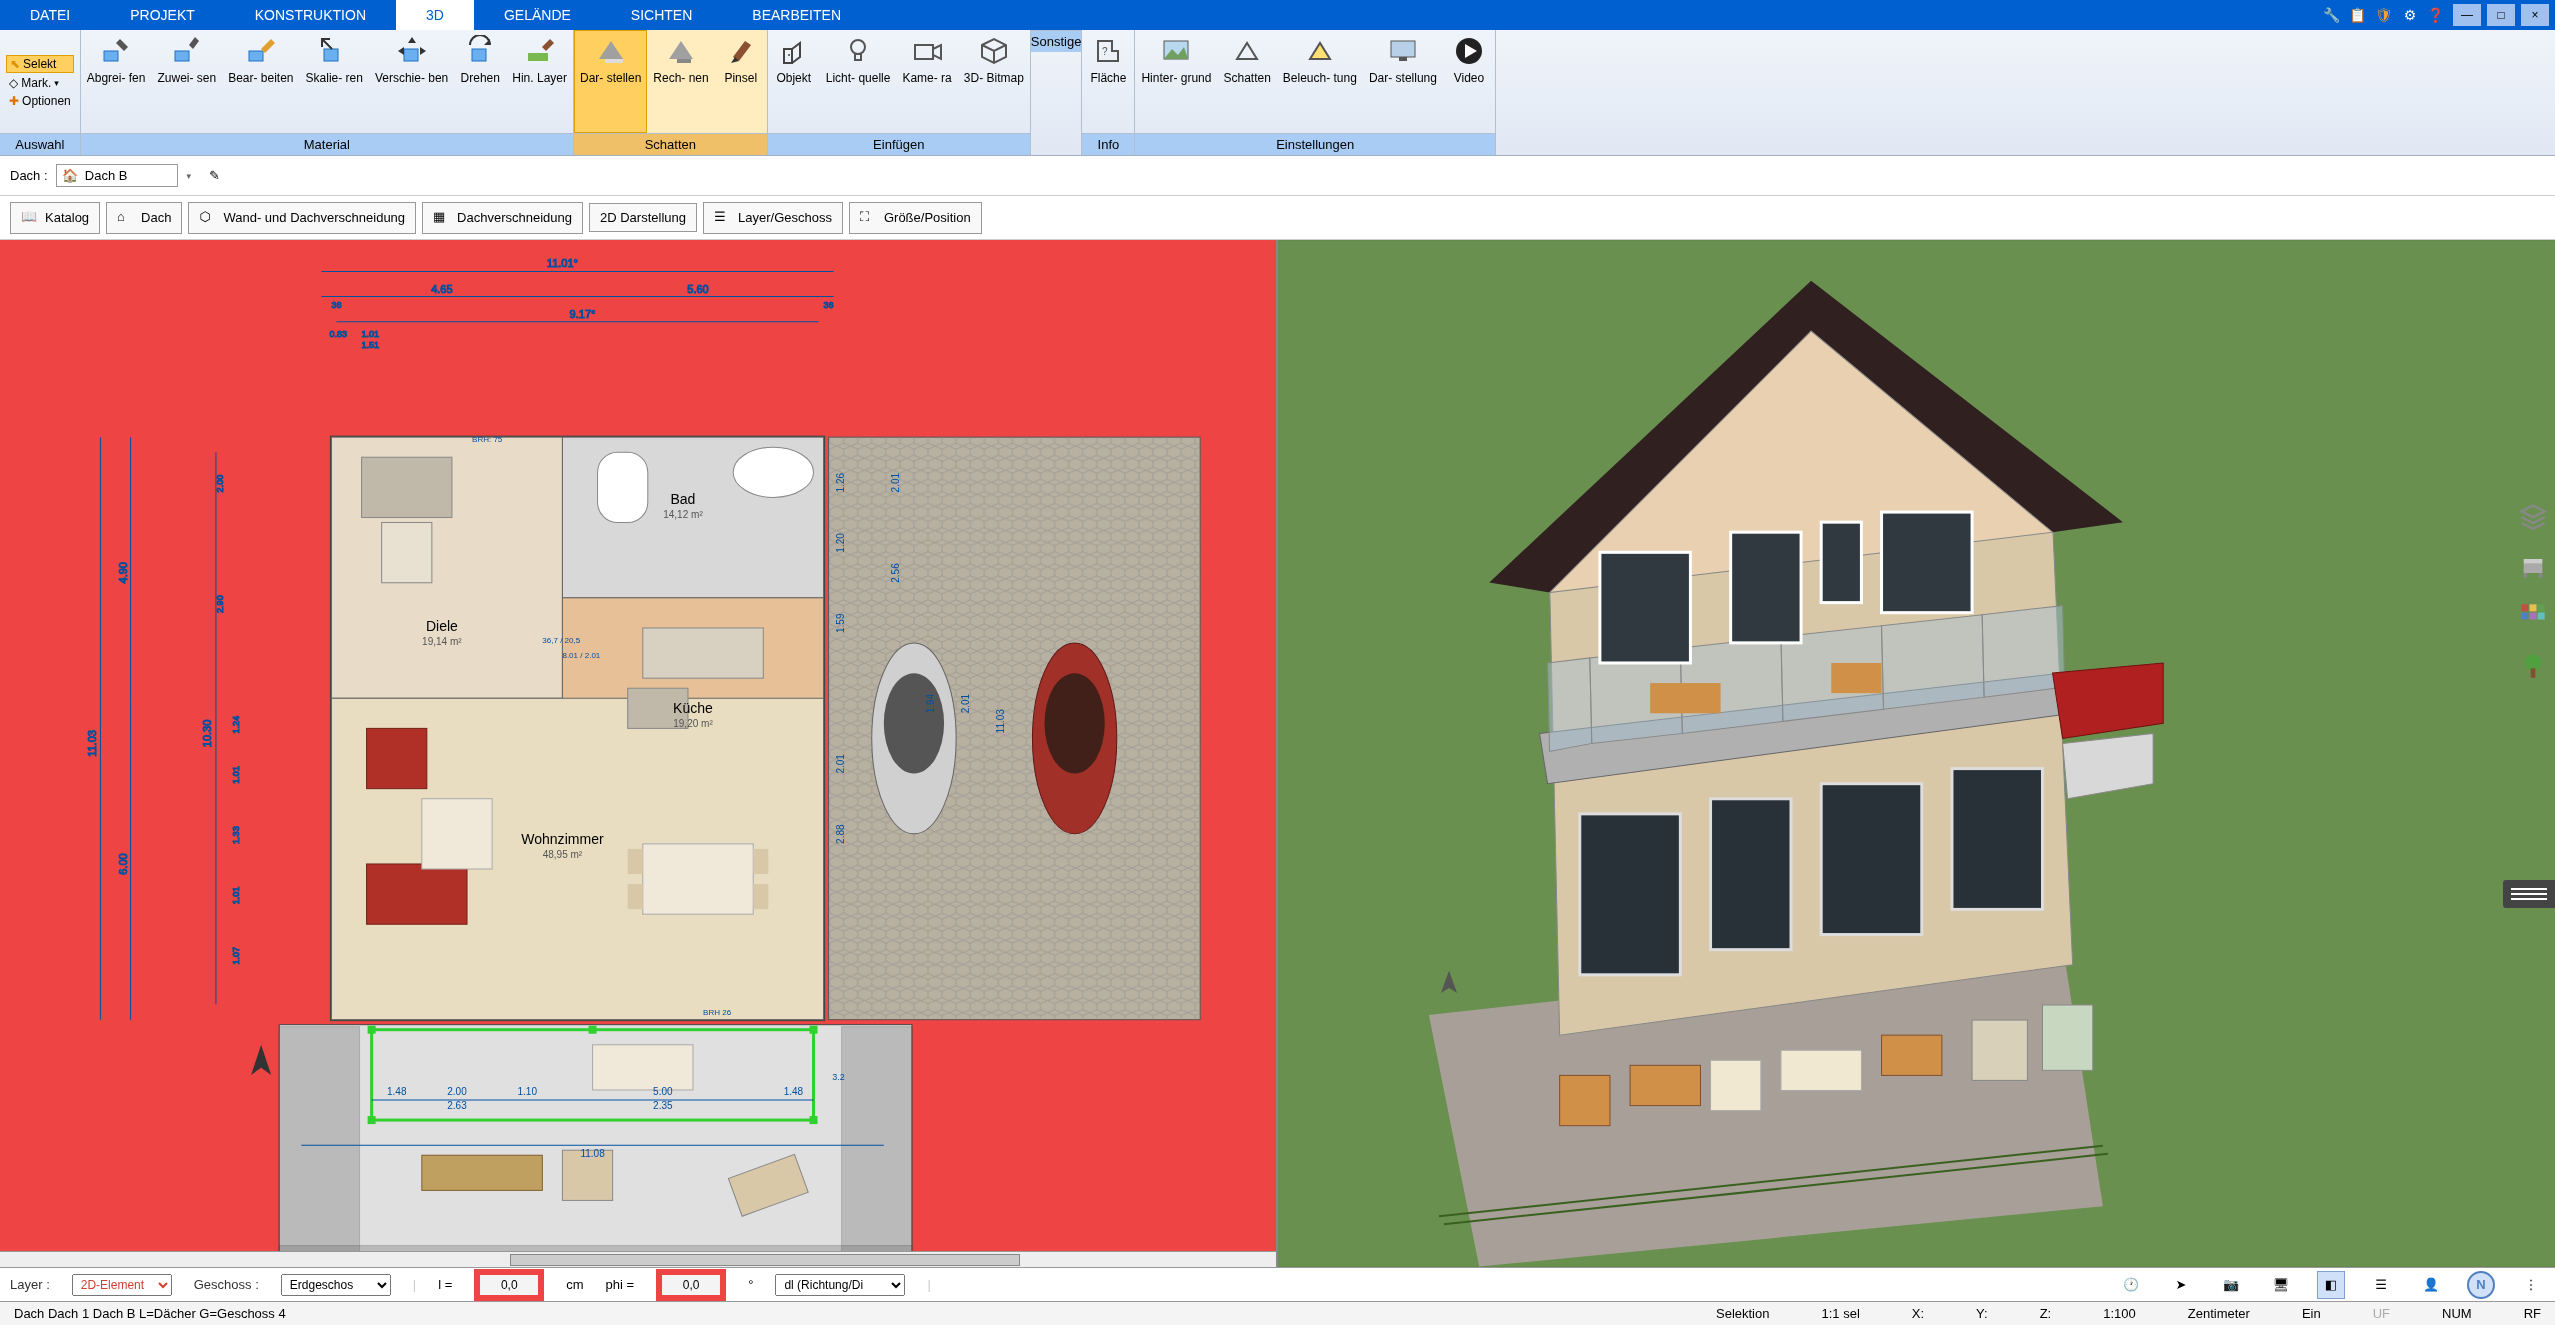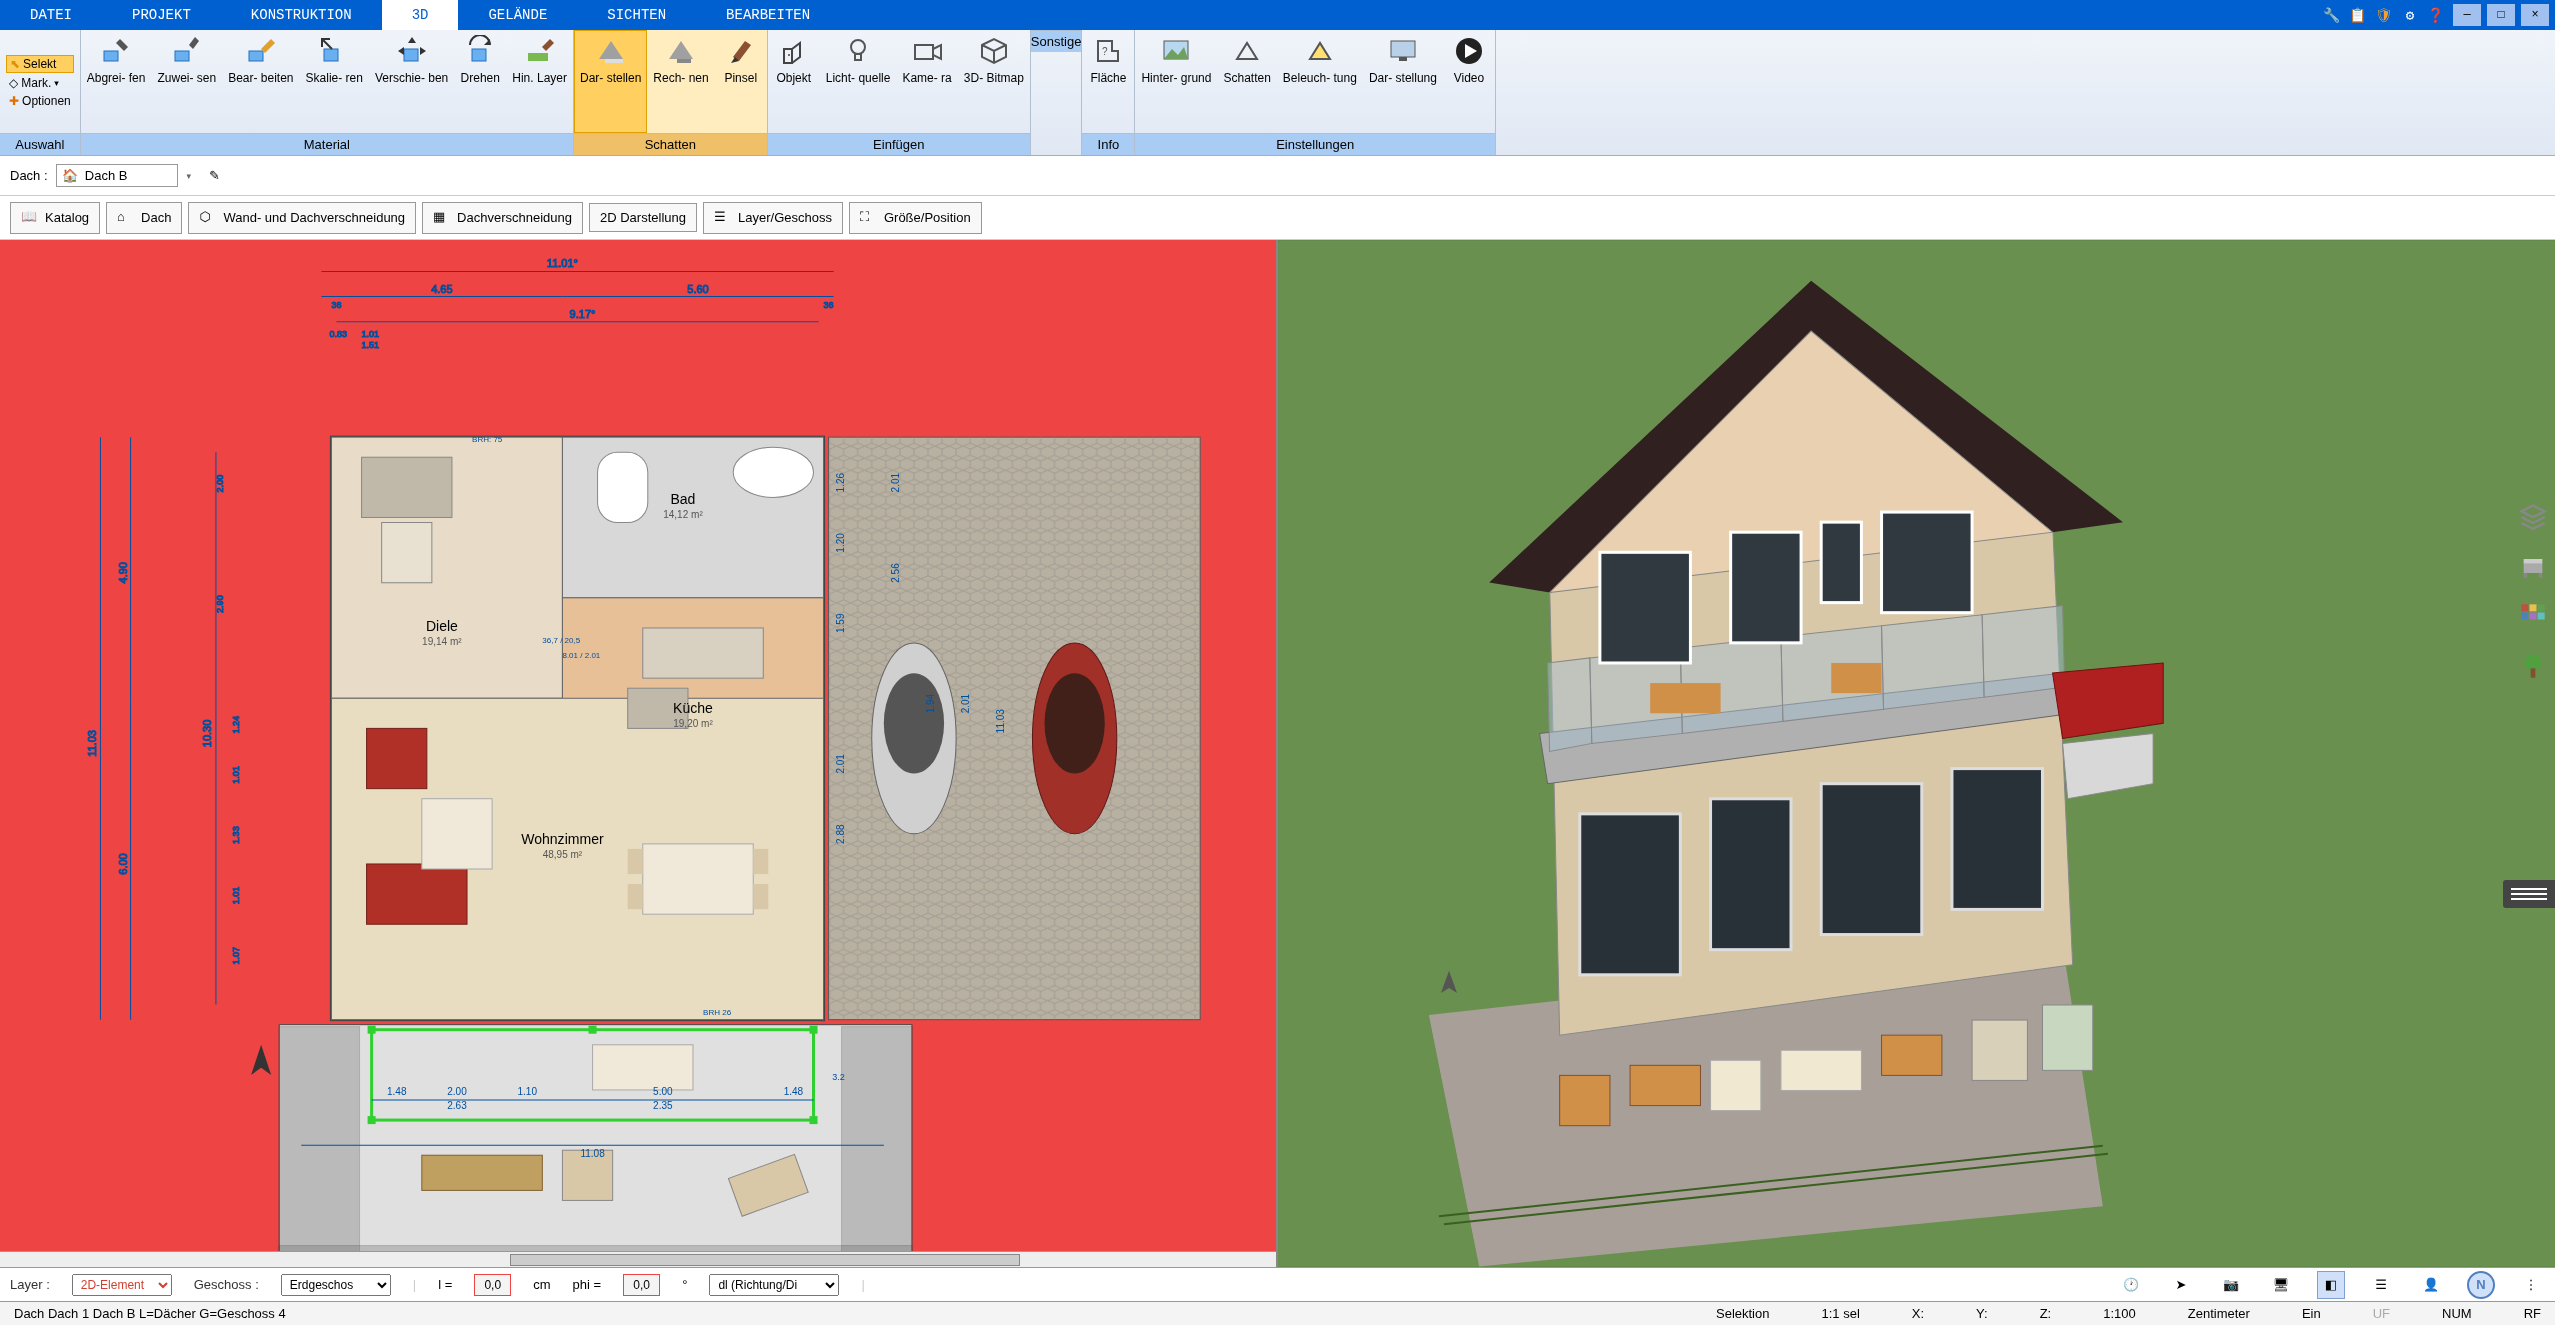--- a/index.html
+++ b/index.html
@@ -1,19 +1,19 @@
 <!DOCTYPE html>
 <html><head>
 <meta charset="utf-8">
 <style>
 * { box-sizing: border-box; margin: 0; padding: 0; }
 body { font-family: "Segoe UI", Tahoma, sans-serif; font-size: 11px; background: #fff; overflow: hidden; width: 2555px; height: 1325px; }
 
 
-.menubar { display: flex; background: #0060d0; color: #fff; height: 30px; align-items: stretch; font-family: Liberation Mono, monospace; }
+.menubar { display: flex; background: #0060d0; color: #fff; height: 30px; align-items: stretch; }
 .menubar .tab { padding: 6px 30px; cursor: pointer; font-size: 14px; display: flex; align-items: center; }
 .menubar .tab.active { background: #fff; color: #0060d0; }
 .menubar .spacer-menu { flex: 1; }
 .menubar .sys-icons { display: flex; align-items: center; padding-right: 6px; gap: 4px; }
 .menubar .sys-icon { width: 22px; height: 22px; display: flex; align-items: center; justify-content: center; font-size: 14px; cursor: pointer; color: #fff; }
 .menubar .win-btn { width: 28px; height: 22px; background: #a0c0f0; color: #000; display: flex; align-items: center; justify-content: center; margin-left: 2px; cursor: pointer; font-size: 12px; }
 
 
 .ribbon { display: flex; background: linear-gradient(#f0f4fa, #e0e8f4); border-bottom: 1px solid #a0b0c0; height: 126px; }
 .ribbon-group { border-right: 1px solid #b0c0d0; display: flex; flex-direction: column; }
@@ -59,21 +59,21 @@
 
 .right-tools { position:absolute; right:6px; top:260px; display:flex; flex-direction:column; gap:18px; align-items:center;}
 .rt-ic { width:32px; height:32px; cursor:pointer; display:flex; align-items:center; justify-content:center;}
 .right-handle { position:absolute; right:0; top:640px; width:52px; height:28px; background:#444; border-radius:3px 0 0 3px; display:flex; flex-direction:column; justify-content:center; gap:3px; padding:4px 8px;}
 .right-handle div{ height:2px; background:#fff;}
 
 
 .bottombar { display:flex; align-items:center; height:34px; border-top:1px solid #999; padding:0 10px; gap:22px; font-size:13px;}
 .bottombar .lbl { color:#333;}
 .bottombar select, .bottombar input { font-size:12px; padding:2px 4px;}
-.bottombar .coord-input{ width:37px; border:1px solid #ef4444; background:#f4f4f4; text-align:center; padding:3px;}
+.bottombar .coord-input{ width:70px; border:6px solid #ef4444; background:#f4f4f4; text-align:center; padding:3px;}
 .bottombar .spacer-b { flex:1;}
 .bottombar .ic-sm { width:28px; height:28px; display:flex; align-items:center; justify-content:center; cursor:pointer; border:1px solid transparent;}
 .bottombar .ic-sm.active { background:#d0e0f8; border-color:#80a0d0;}
 
 
 .statusbar { display:flex; align-items:center; height:24px; border-top:1px solid #999; background:#f4f4f4; font-size:13px; padding:0 8px; gap:40px;}
 .statusbar .spacer-s { flex:1;}
 .statusbar .cell { padding:0 6px;}
 .red-text{color:#d04030;}
 </style>

